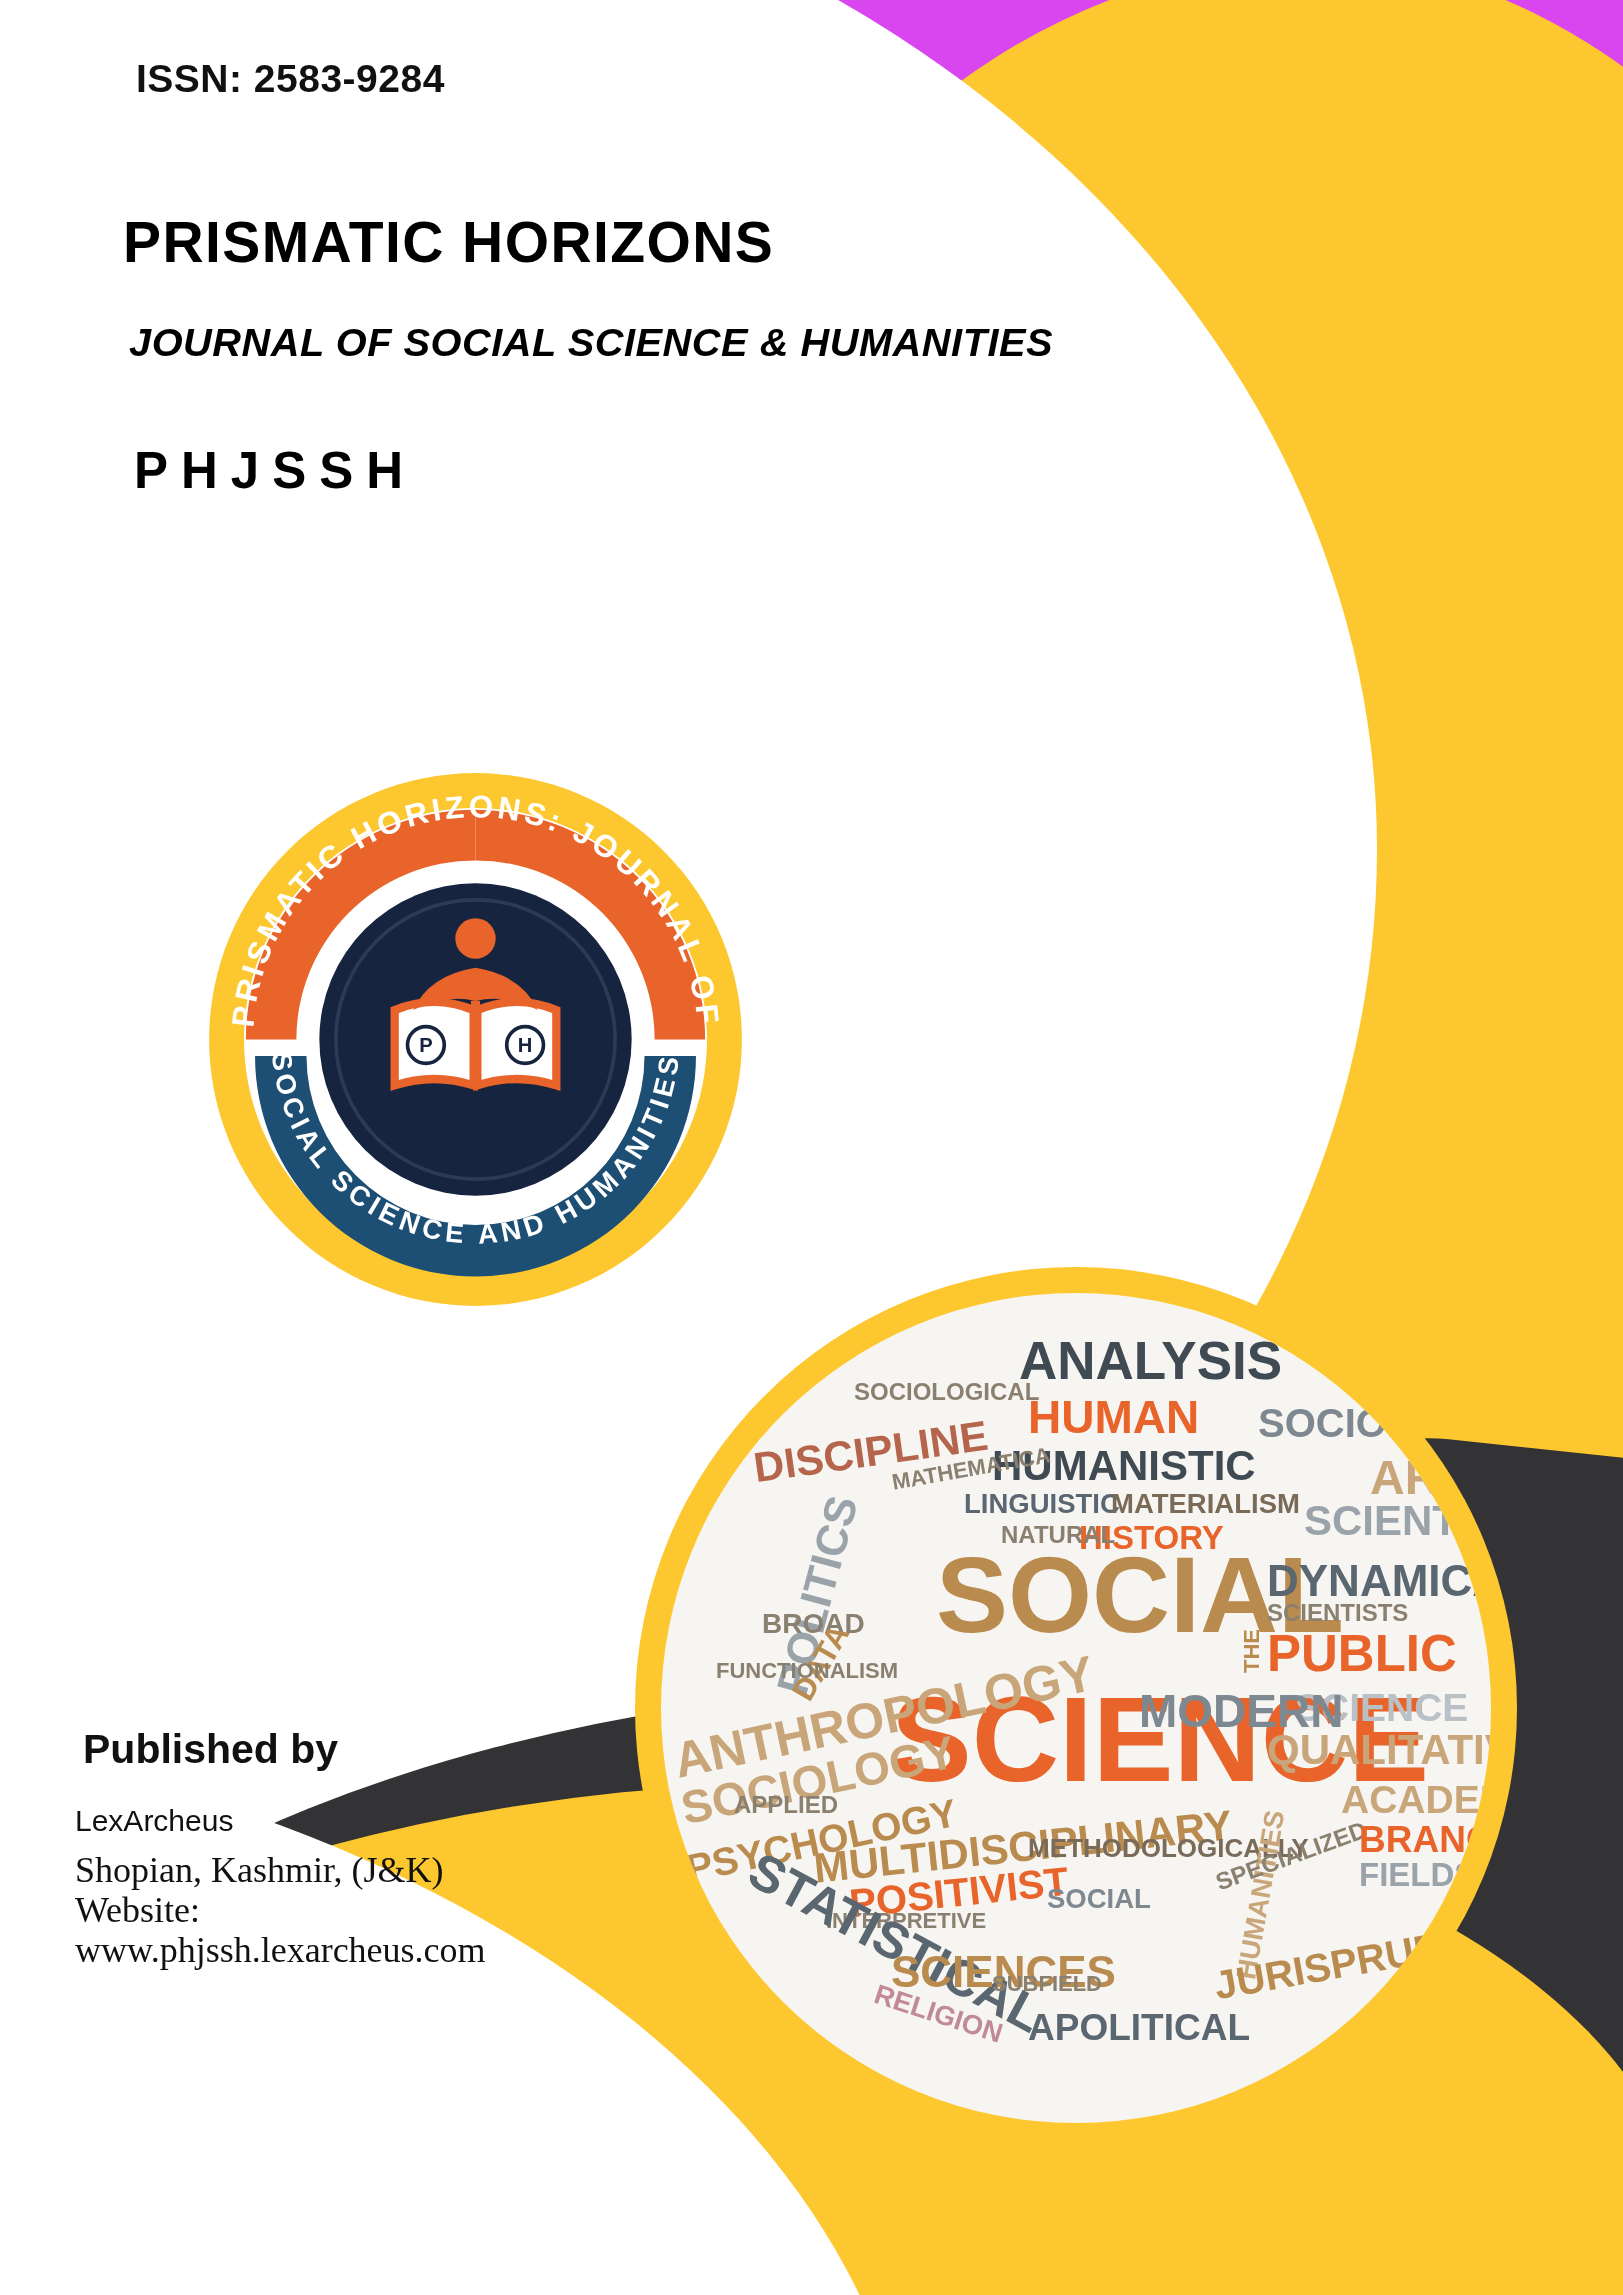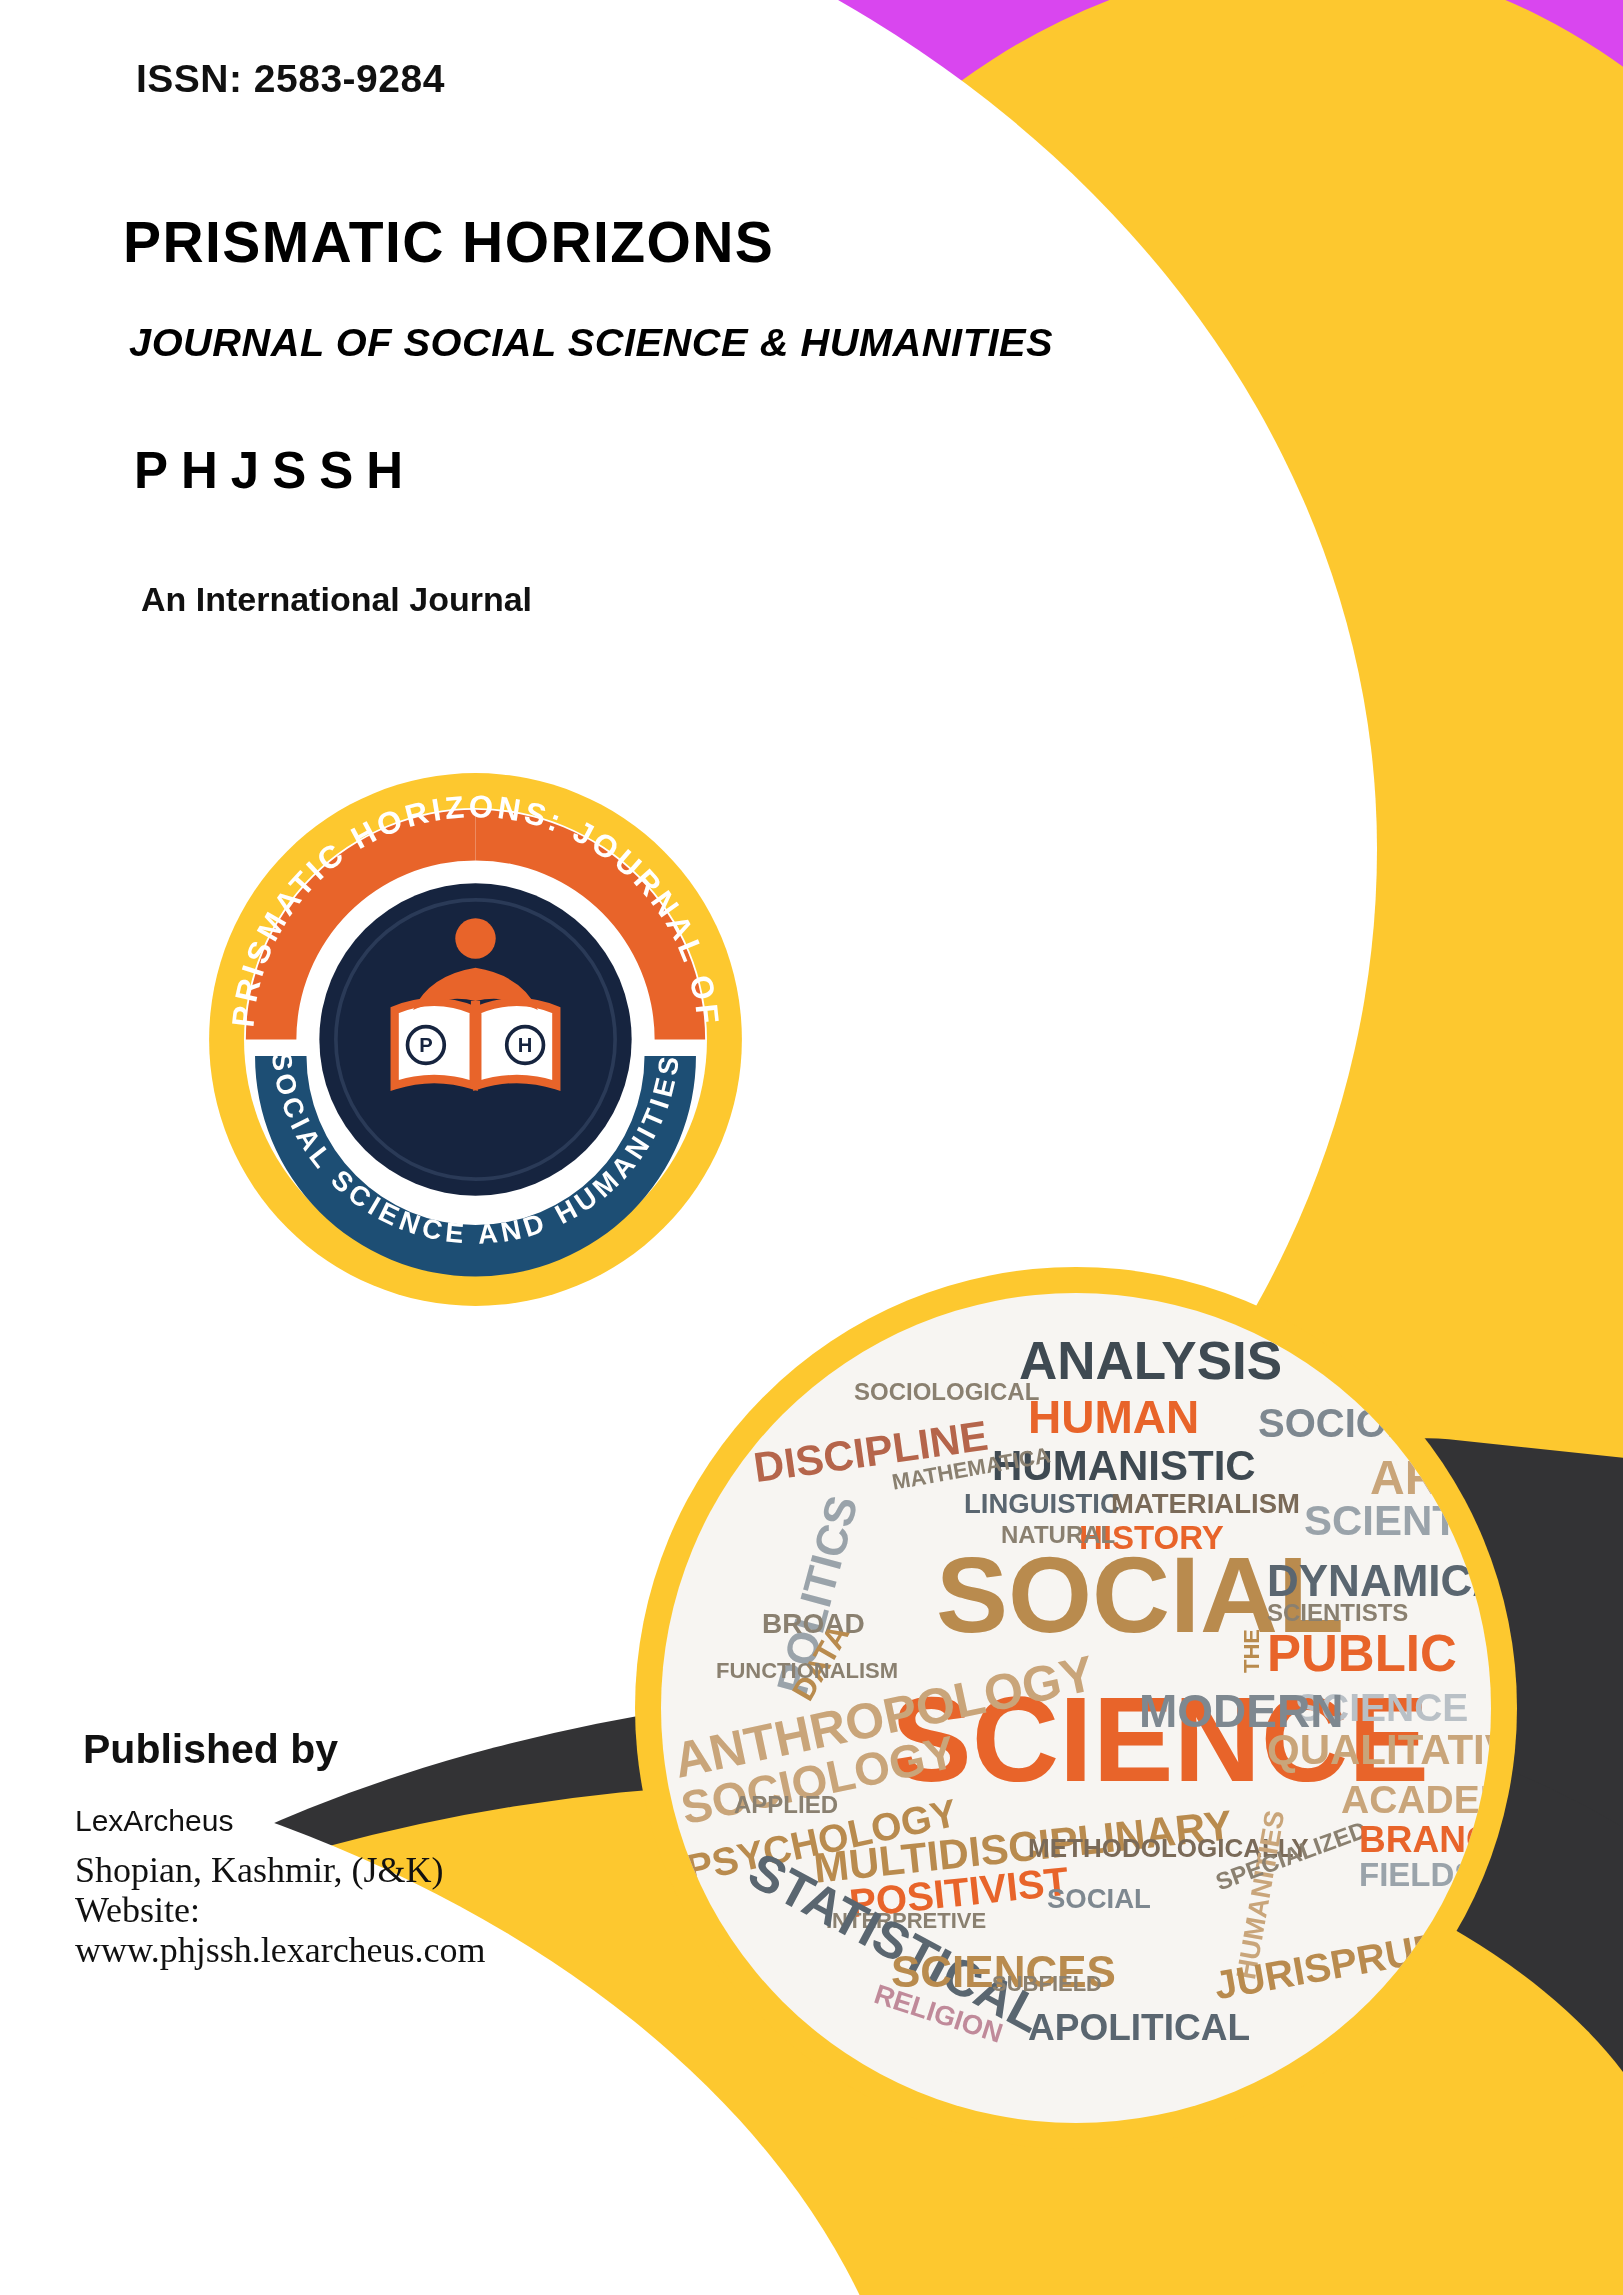--- a/index.html
+++ b/index.html
@@ -202,21 +202,20 @@
   <div class="bg-white-cut"></div>
   <div class="bg-dark-right"></div>
   <div class="bg-dark-bottom"></div>
   <div class="bg-yellow-bottom-sweep"></div>
   <div class="bg-white-bottom-left"></div>
 
   <div class="issn">ISSN: 2583-9284</div>
   <div class="main-title">PRISMATIC HORIZONS</div>
   <div class="subtitle">JOURNAL OF SOCIAL SCIENCE &amp; HUMANITIES</div>
   <div class="acronym">PHJSSH</div>
-  <div class="tagline">An International Journal</div>
 
   <div class="emblem">
     <svg viewBox="0 0 700 700" width="643" height="643">
       <defs>
         <path id="arcTop" d="M 108 350 A 242 242 0 0 1 592 350" fill="none"></path>
         <path id="arcBottom" d="M 128 350 A 222 222 0 0 0 572 350" fill="none"></path>
       </defs>
 
       <circle cx="350" cy="350" r="290" fill="#FDC82F"></circle>
       <circle cx="350" cy="350" r="252" fill="#ffffff"></circle>

